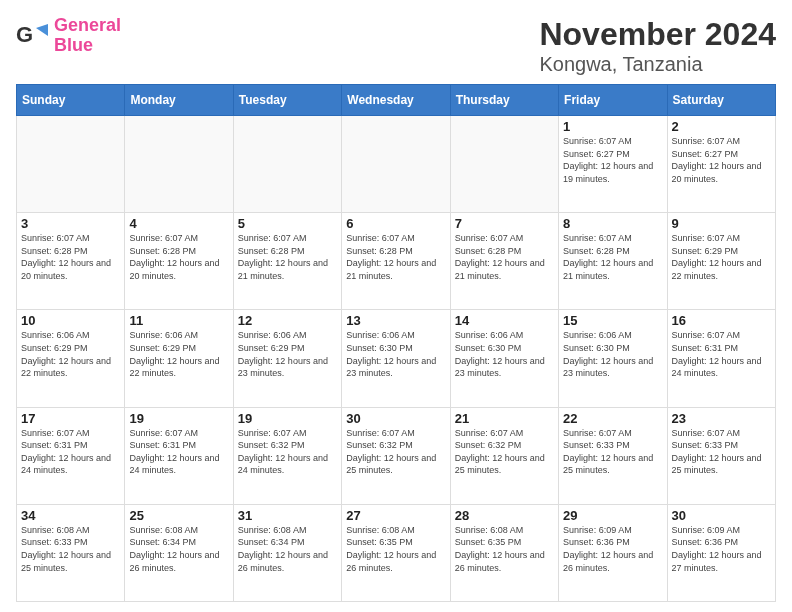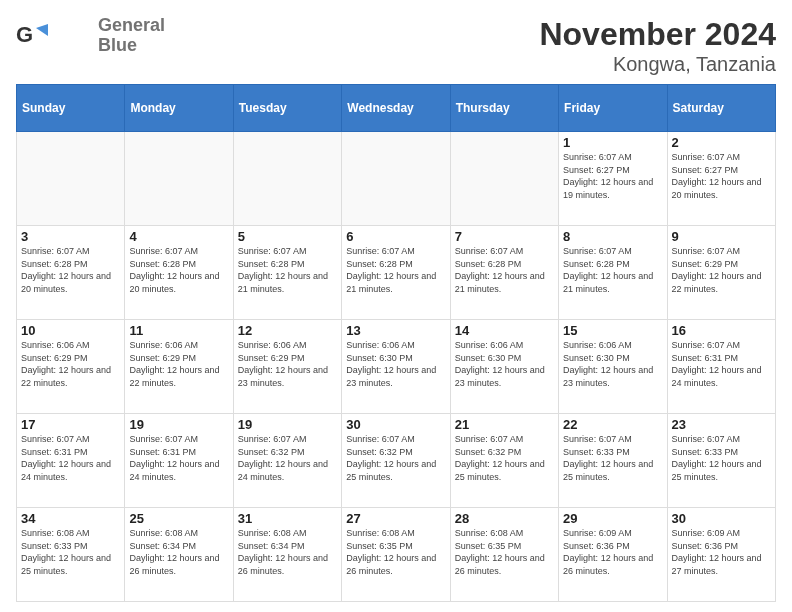--- a/index.html
+++ b/index.html
@@ -28,29 +28,28 @@
       align-items: center;
       gap: 6px;
     }
     .logo-text {
       font-size: 18px;
       font-weight: bold;
       color: #333;
       line-height: 1.1;
     }
     .logo-text span {
-      color: #737373;
-      margin-left: 44px;
+      color: #ec4899;
     }
     .logo-icon {
       width: 32px;
       height: 32px;
     }
     .title-block {
-      text-align: right;
+      text-align: left;
     }
     .month-title {
       font-size: 32px;
       font-weight: bold;
       color: #333;
     }
     .location {
       font-size: 20px;
       color: #555;
     }
@@ -58,21 +57,21 @@
       flex: 1;
       border: 1px solid #ccc;
       border-collapse: collapse;
       width: 100%;
       table-layout: fixed;
     }
     .calendar th {
       background-color: #3a7bc8;
       color: white;
       text-align: left;
-      padding: 16px 5px;
+      padding: 8px 5px;
       font-size: 12px;
       border: 1px solid #2a6ab7;
     }
     .calendar td {
       border: 1px solid #ddd;
       vertical-align: top;
       padding: 3px 4px;
       font-size: 9.5px;
       color: #333;
       background: #fff;

